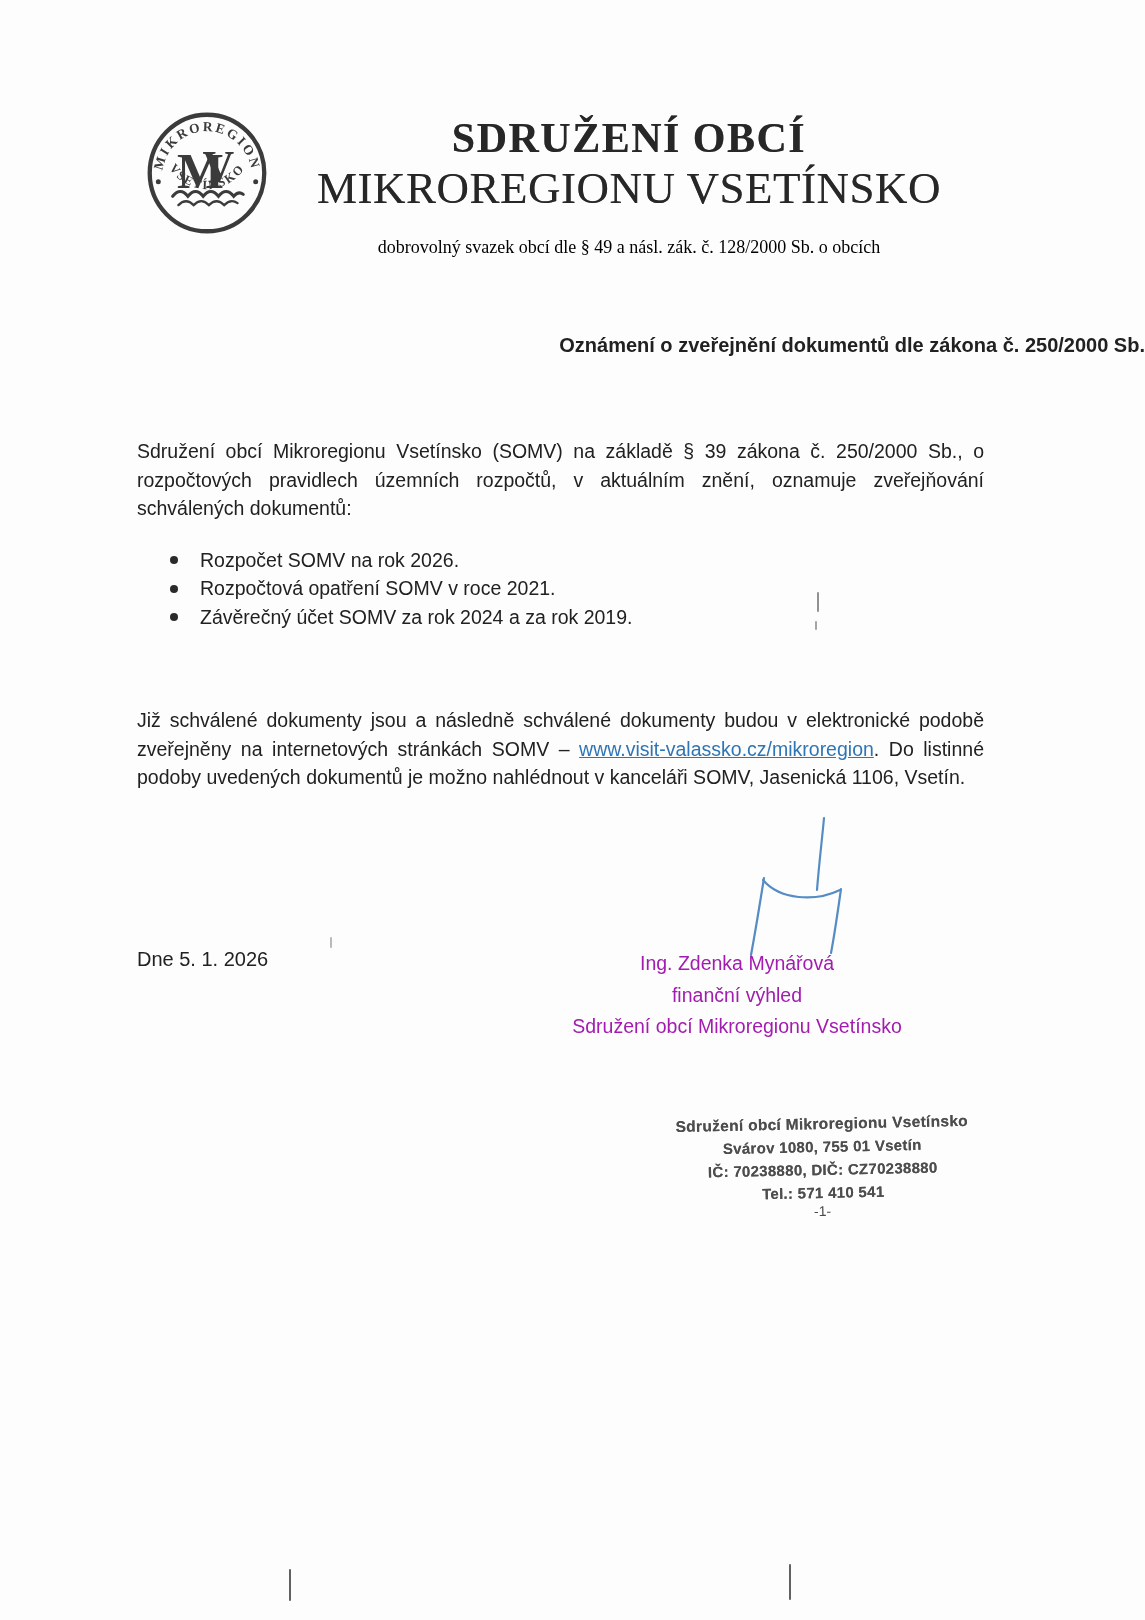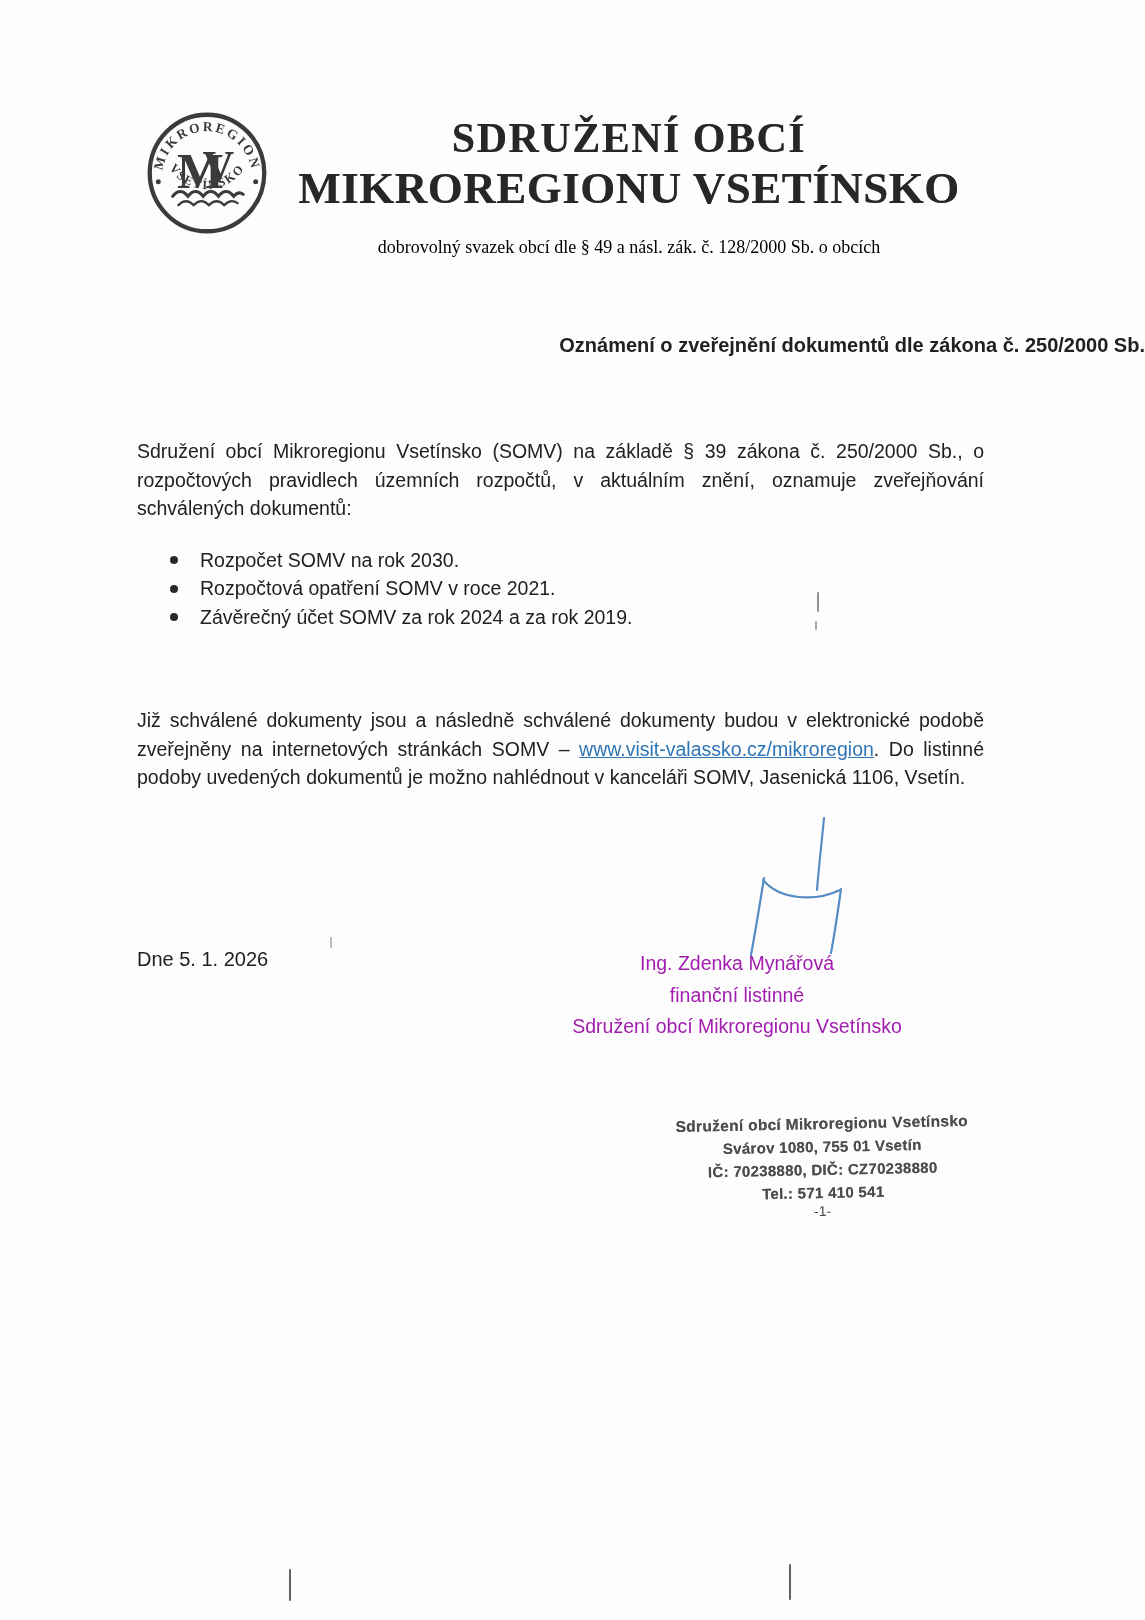--- a/index.html
+++ b/index.html
@@ -26,21 +26,21 @@
     text-align: center;
     font-family: "Liberation Serif", serif;
     color: #272727;
   }
   .org-line1 {
     font-size: 42px; font-weight: bold; letter-spacing: 1.5px;
     line-height: 48px;
     text-shadow: 0 0 0.5px rgba(30,30,30,.55);
   }
   .org-line2 {
-    font-size: 45px; font-weight: bold; letter-spacing: 0.5px;
+    font-size: 45px; font-weight: normal; letter-spacing: 0.5px;
     line-height: 52px;
     text-shadow: 0 0 0.5px rgba(30,30,30,.55);
   }
   .org-subtitle {
     margin-top: 23px;
     font-size: 18px; color: #000000;
   }
   
   .doc-title {
     position: absolute;
@@ -157,21 +157,21 @@
     <div class="org-subtitle">dobrovolný svazek obcí dle § 49 a násl. zák. č. 128/2000 Sb. o obcích</div>
   </div>
 
   <div class="doc-title">Oznámení o zveřejnění dokumentů dle zákona č. 250/2000 Sb.</div>
 
   <div class="para para-intro">Sdružení obcí Mikroregionu Vsetínsko (SOMV) na základě § 39 zákona č. 250/2000 Sb., o rozpočtových pravidlech územních rozpočtů, v aktuálním znění, oznamuje zveřejňování schválených dokumentů:</div>
 
   <div class="bullet-list">
     <div class="bullet-item">
       <span class="bullet-dot"></span>
-      <span>Rozpočet SOMV na rok 2030.</span>
+      <span>Rozpočet SOMV na rok 2026.</span>
     </div>
     <div class="bullet-item">
       <span class="bullet-dot"></span>
       <span>Rozpočtová opatření SOMV v roce 2021.</span>
     </div>
     <div class="bullet-item">
       <span class="bullet-dot"></span>
       <span>Závěrečný účet SOMV za rok 2024 a za rok 2019.</span>
     </div>
   </div>
@@ -184,21 +184,21 @@
     <g fill="none" stroke="#4d87c0" stroke-width="2.2" stroke-linecap="round" opacity="0.95">
       <path d="M 124 18 C 122 40 119 64 117 90"></path>
       <path d="M 63 80 C 80 100 115 102 140 90"></path>
       <path d="M 64 78 C 60 103 56 128 51 155"></path>
       <path d="M 141 89 C 138 110 135 132 131 153"></path>
     </g>
   </svg>
 
   <div class="signatory">
     <div>Ing. Zdenka Mynářová</div>
-    <div>finanční listinné</div>
+    <div>finanční výhled</div>
     <div>Sdružení obcí Mikroregionu Vsetínsko</div>
   </div>
 
   <div class="stamp">
     <div class="stamp-line1">Sdružení obcí Mikroregionu Vsetínsko</div>
     <div>Svárov 1080, 755 01 Vsetín</div>
     <div>IČ: 70238880,  DIČ: CZ70238880</div>
     <div>Tel.: 571 410 541</div>
   </div>
 

